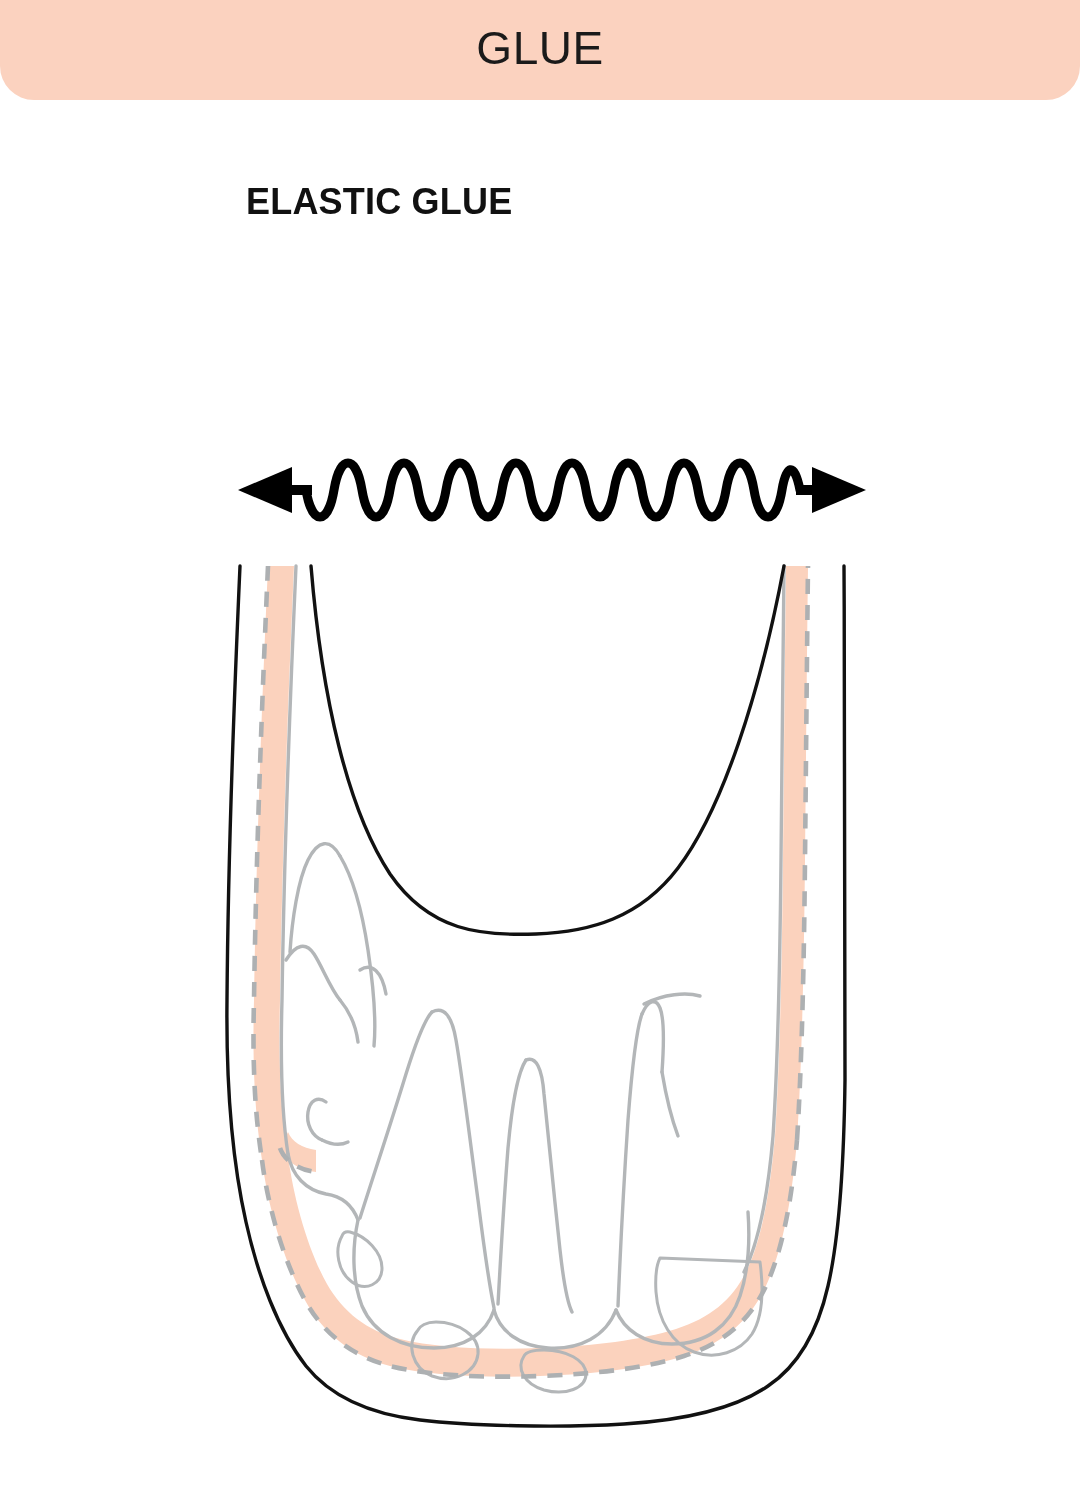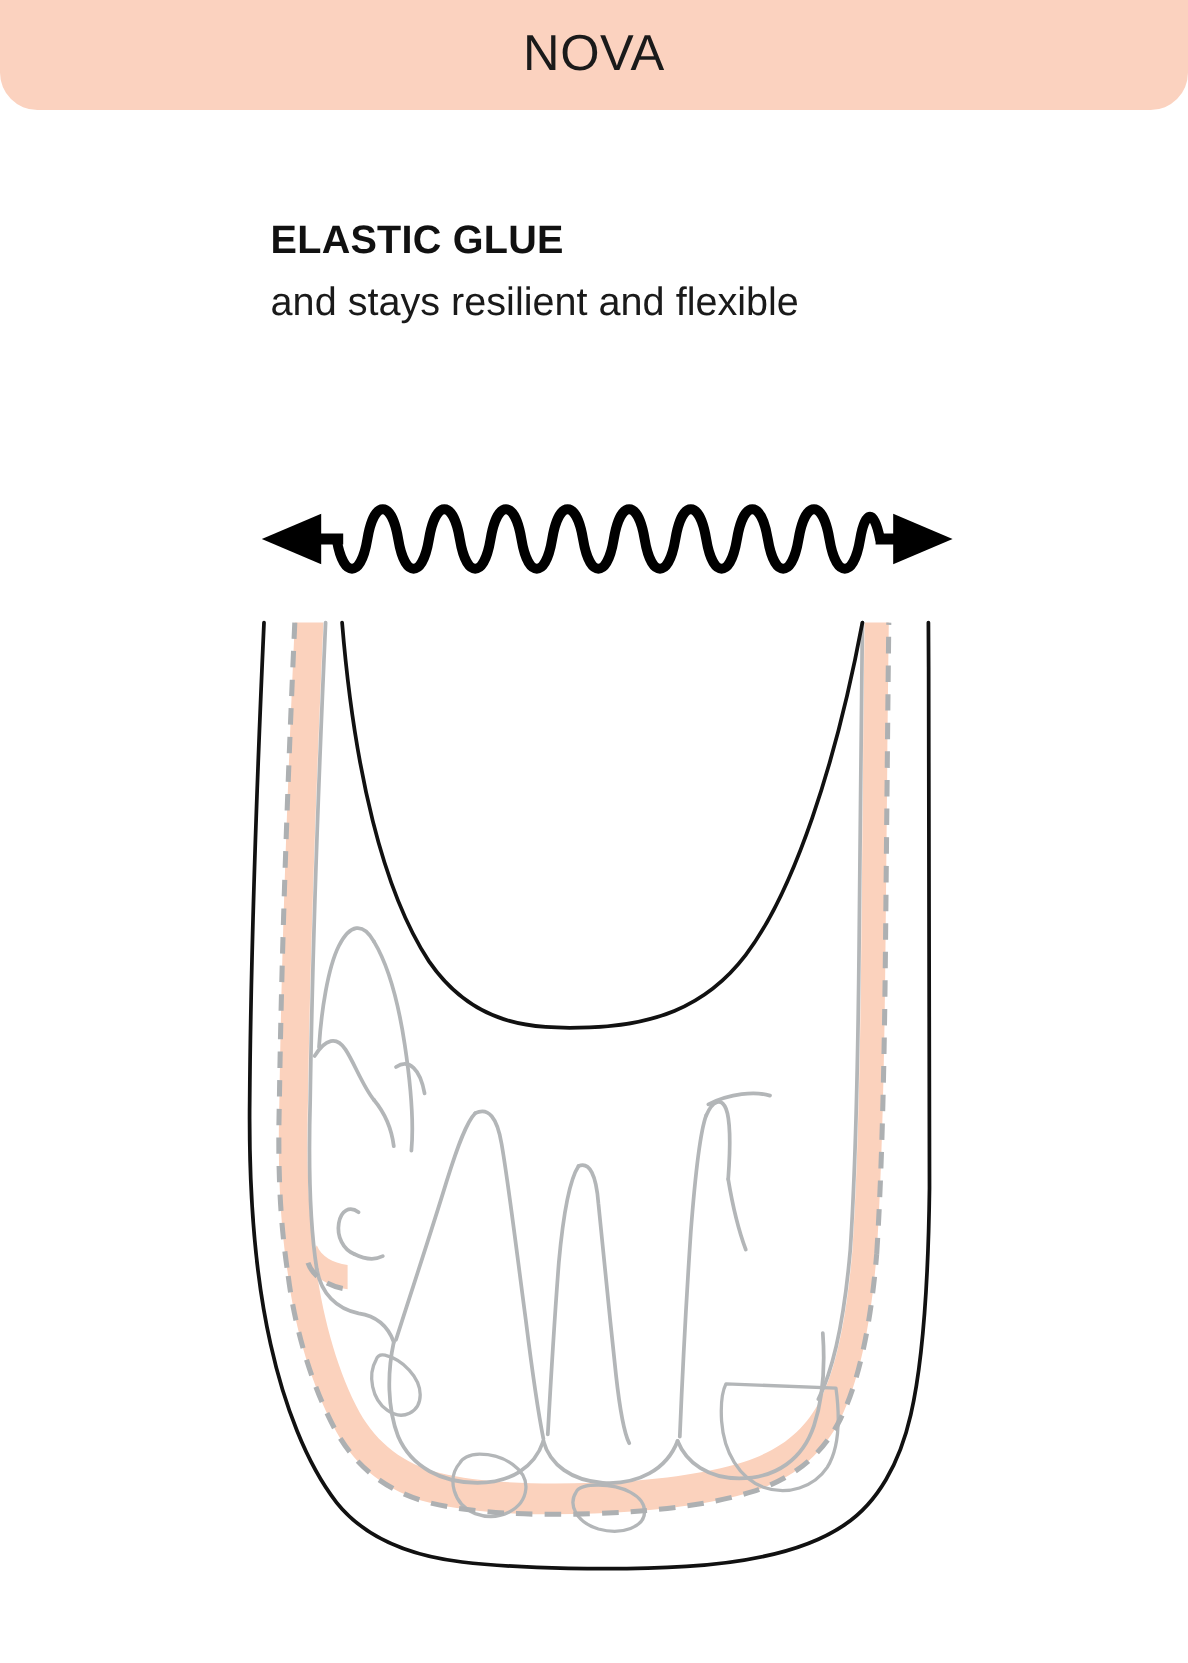--- a/index.html
+++ b/index.html
@@ -39,21 +39,21 @@
     letter-spacing: 0.5px;
     color: #1a1a1a;
     line-height: 1;
     transform: translateY(-2px);
   }
 
   
   .caption {
     position: absolute;
     left: 246px;
-    top: 198px;
+    top: 182px;
     width: 760px;
   }
   .caption-heading {
     font-family: "Liberation Sans", sans-serif;
     font-size: 36px;
     font-weight: 700;
     letter-spacing: 0.2px;
     color: #111111;
     margin: 0 0 12px 0;
     line-height: 1.1;
@@ -82,26 +82,25 @@
     top: 0;
     width: 1080px;
     height: 1512px;
     pointer-events: none;
   }
 </style>
 </head>
 <body>
 
 <div class="header-band">
-  <div class="brand-title">NOVA</div>
+  <div class="brand-title">GLUE</div>
 </div>
 
 <div class="caption">
   <div class="caption-heading">ELASTIC GLUE</div>
-  <div class="caption-line">and stays resilient and flexible</div>
 </div>
 
 <svg class="stretch-arrow" style="position:absolute;left:0;top:440px;" width="1080" height="110" viewBox="0 0 1080 110">
 
   <path d="M 238 50 L 292 27 L 292 73 Z" fill="#000000"></path>
 
   <path d="M 288 50 L 312 50" stroke="#000000" stroke-width="10" stroke-linecap="butt" fill="none"></path>
 
   <path d="M 306 50
            C 312 86, 328 86, 334 50

